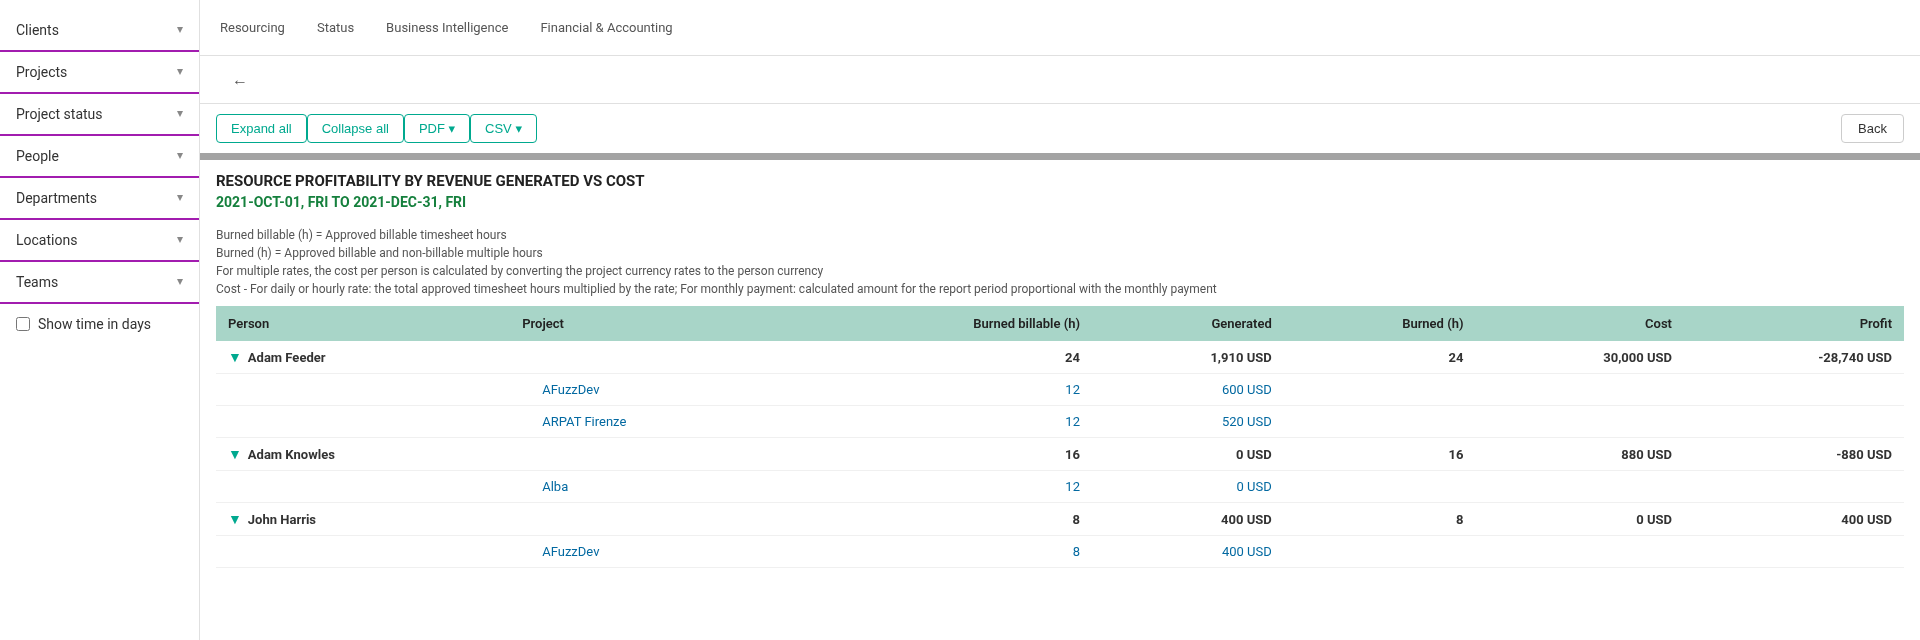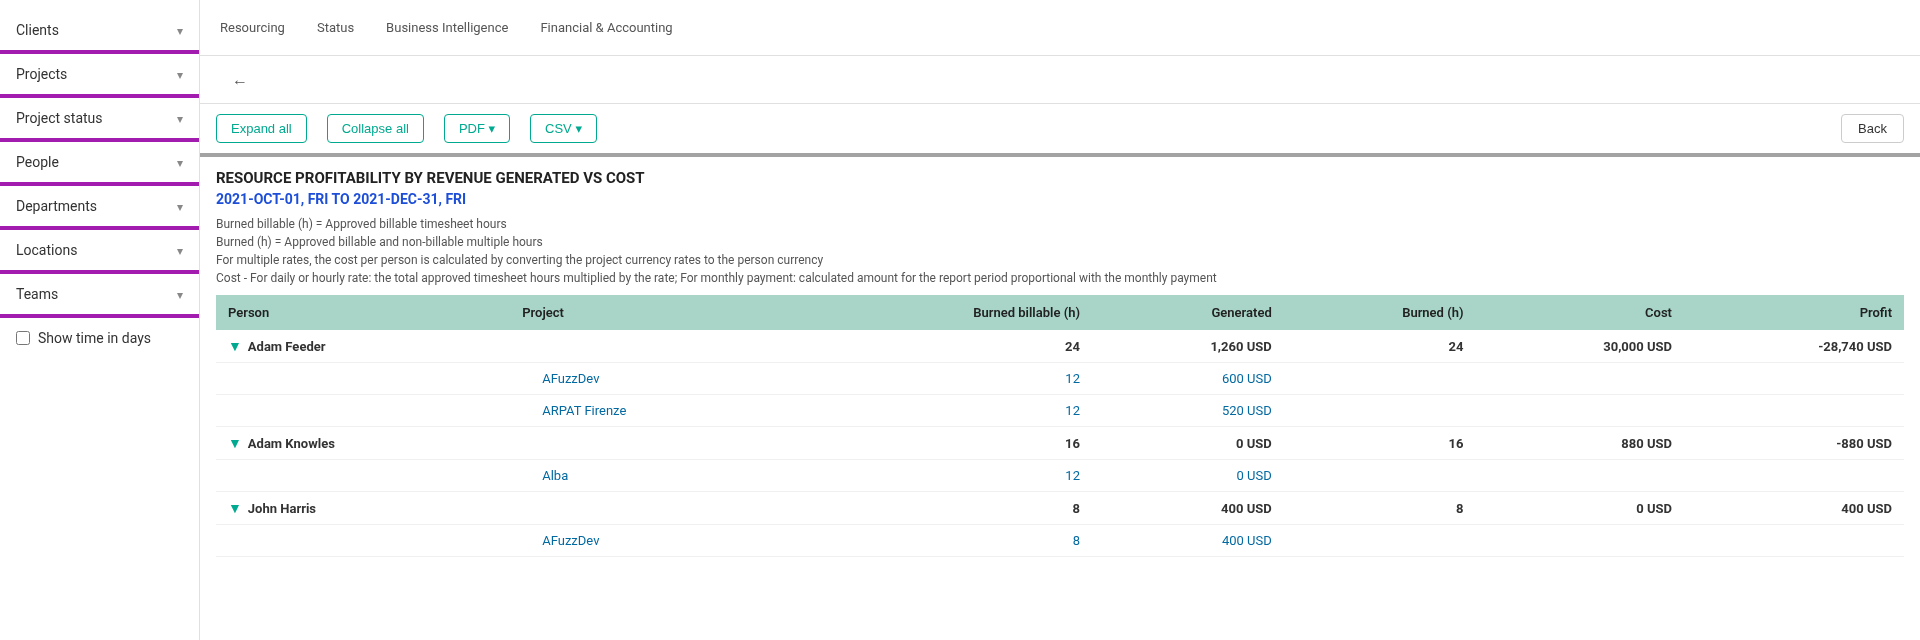--- a/index.html
+++ b/index.html
@@ -10,27 +10,27 @@
       width: 200px;
       min-width: 200px;
       border-right: 1px solid #e0e0e0;
       padding: 10px 0;
       display: flex;
       flex-direction: column;
       background: #fff;
     }
     .sidebar-item {
       display: flex;
-      align-items: flex-end;
+      align-items: flex-start;
       justify-content: space-between;
       padding: 12px 16px;
       cursor: pointer;
       font-size: 14px;
       color: #333;
-      border-bottom: 4px solid #a21caf;
+      border-bottom: 2px solid #a21caf;
     }
     .sidebar-chevron {
       color: #888;
       font-size: 12px;
     }
     .sidebar-checkbox-item {
       display: flex;
       align-items: center;
       padding: 12px 16px;
       gap: 8px;
@@ -65,22 +65,22 @@
       padding: 10px 4px;
       cursor: pointer;
       text-decoration: none;
     }
 
     
     .toolbar {
       display: flex;
       align-items: flex-start;
       padding: 10px 16px;
-      gap: 20px;
-      border-bottom: 4px solid #a3a3a3;
+      gap: 0;
+      border-bottom: 7px solid #a3a3a3;
     }
     .back-btn {
       margin-left: auto;
       border: 1px solid #ccc;
       background: #fff;
       padding: 6px 16px;
       border-radius: 4px;
       font-size: 13px;
       cursor: pointer;
       color: #333;
@@ -112,22 +112,22 @@
     }
     .report-title {
       font-size: 15px;
       font-weight: 700;
       color: #222;
       margin-bottom: 4px;
     }
     .report-subtitle {
       font-size: 14px;
       font-weight: 700;
-      color: #1d4ed8;
-      margin-bottom: 8px;
+      color: #15803d;
+      margin-bottom: 16px;
     }
     .report-desc {
       font-size: 12px;
       color: #555;
       line-height: 1.5;
     }
 
     
     .table-container {
       flex: 1;
@@ -264,21 +264,21 @@
       <tbody id="table-body">
           <tr class="row-person">
             <td>
               <span class="person-name">
                 <span class="arrow-down">▼</span>
                 <span>Adam Feeder</span>
               </span>
             </td>
             <td style="padding-left: 12px;"></td>
             <td style="text-align: right;">24</td>
-            <td style="text-align: right;">1,260 USD</td>
+            <td style="text-align: right;">1,910 USD</td>
             <td style="text-align: right;">24</td>
             <td style="text-align: right;">30,000 USD</td>
             <td style="text-align: right;">-28,740 USD</td>
           </tr>
           <tr class="row-project">
             <td></td>
             <td style="padding-left: 32px;">AFuzzDev</td>
             <td style="text-align: right;">12</td>
             <td style="text-align: right;">600 USD</td>
             <td style="text-align: right;"></td>

